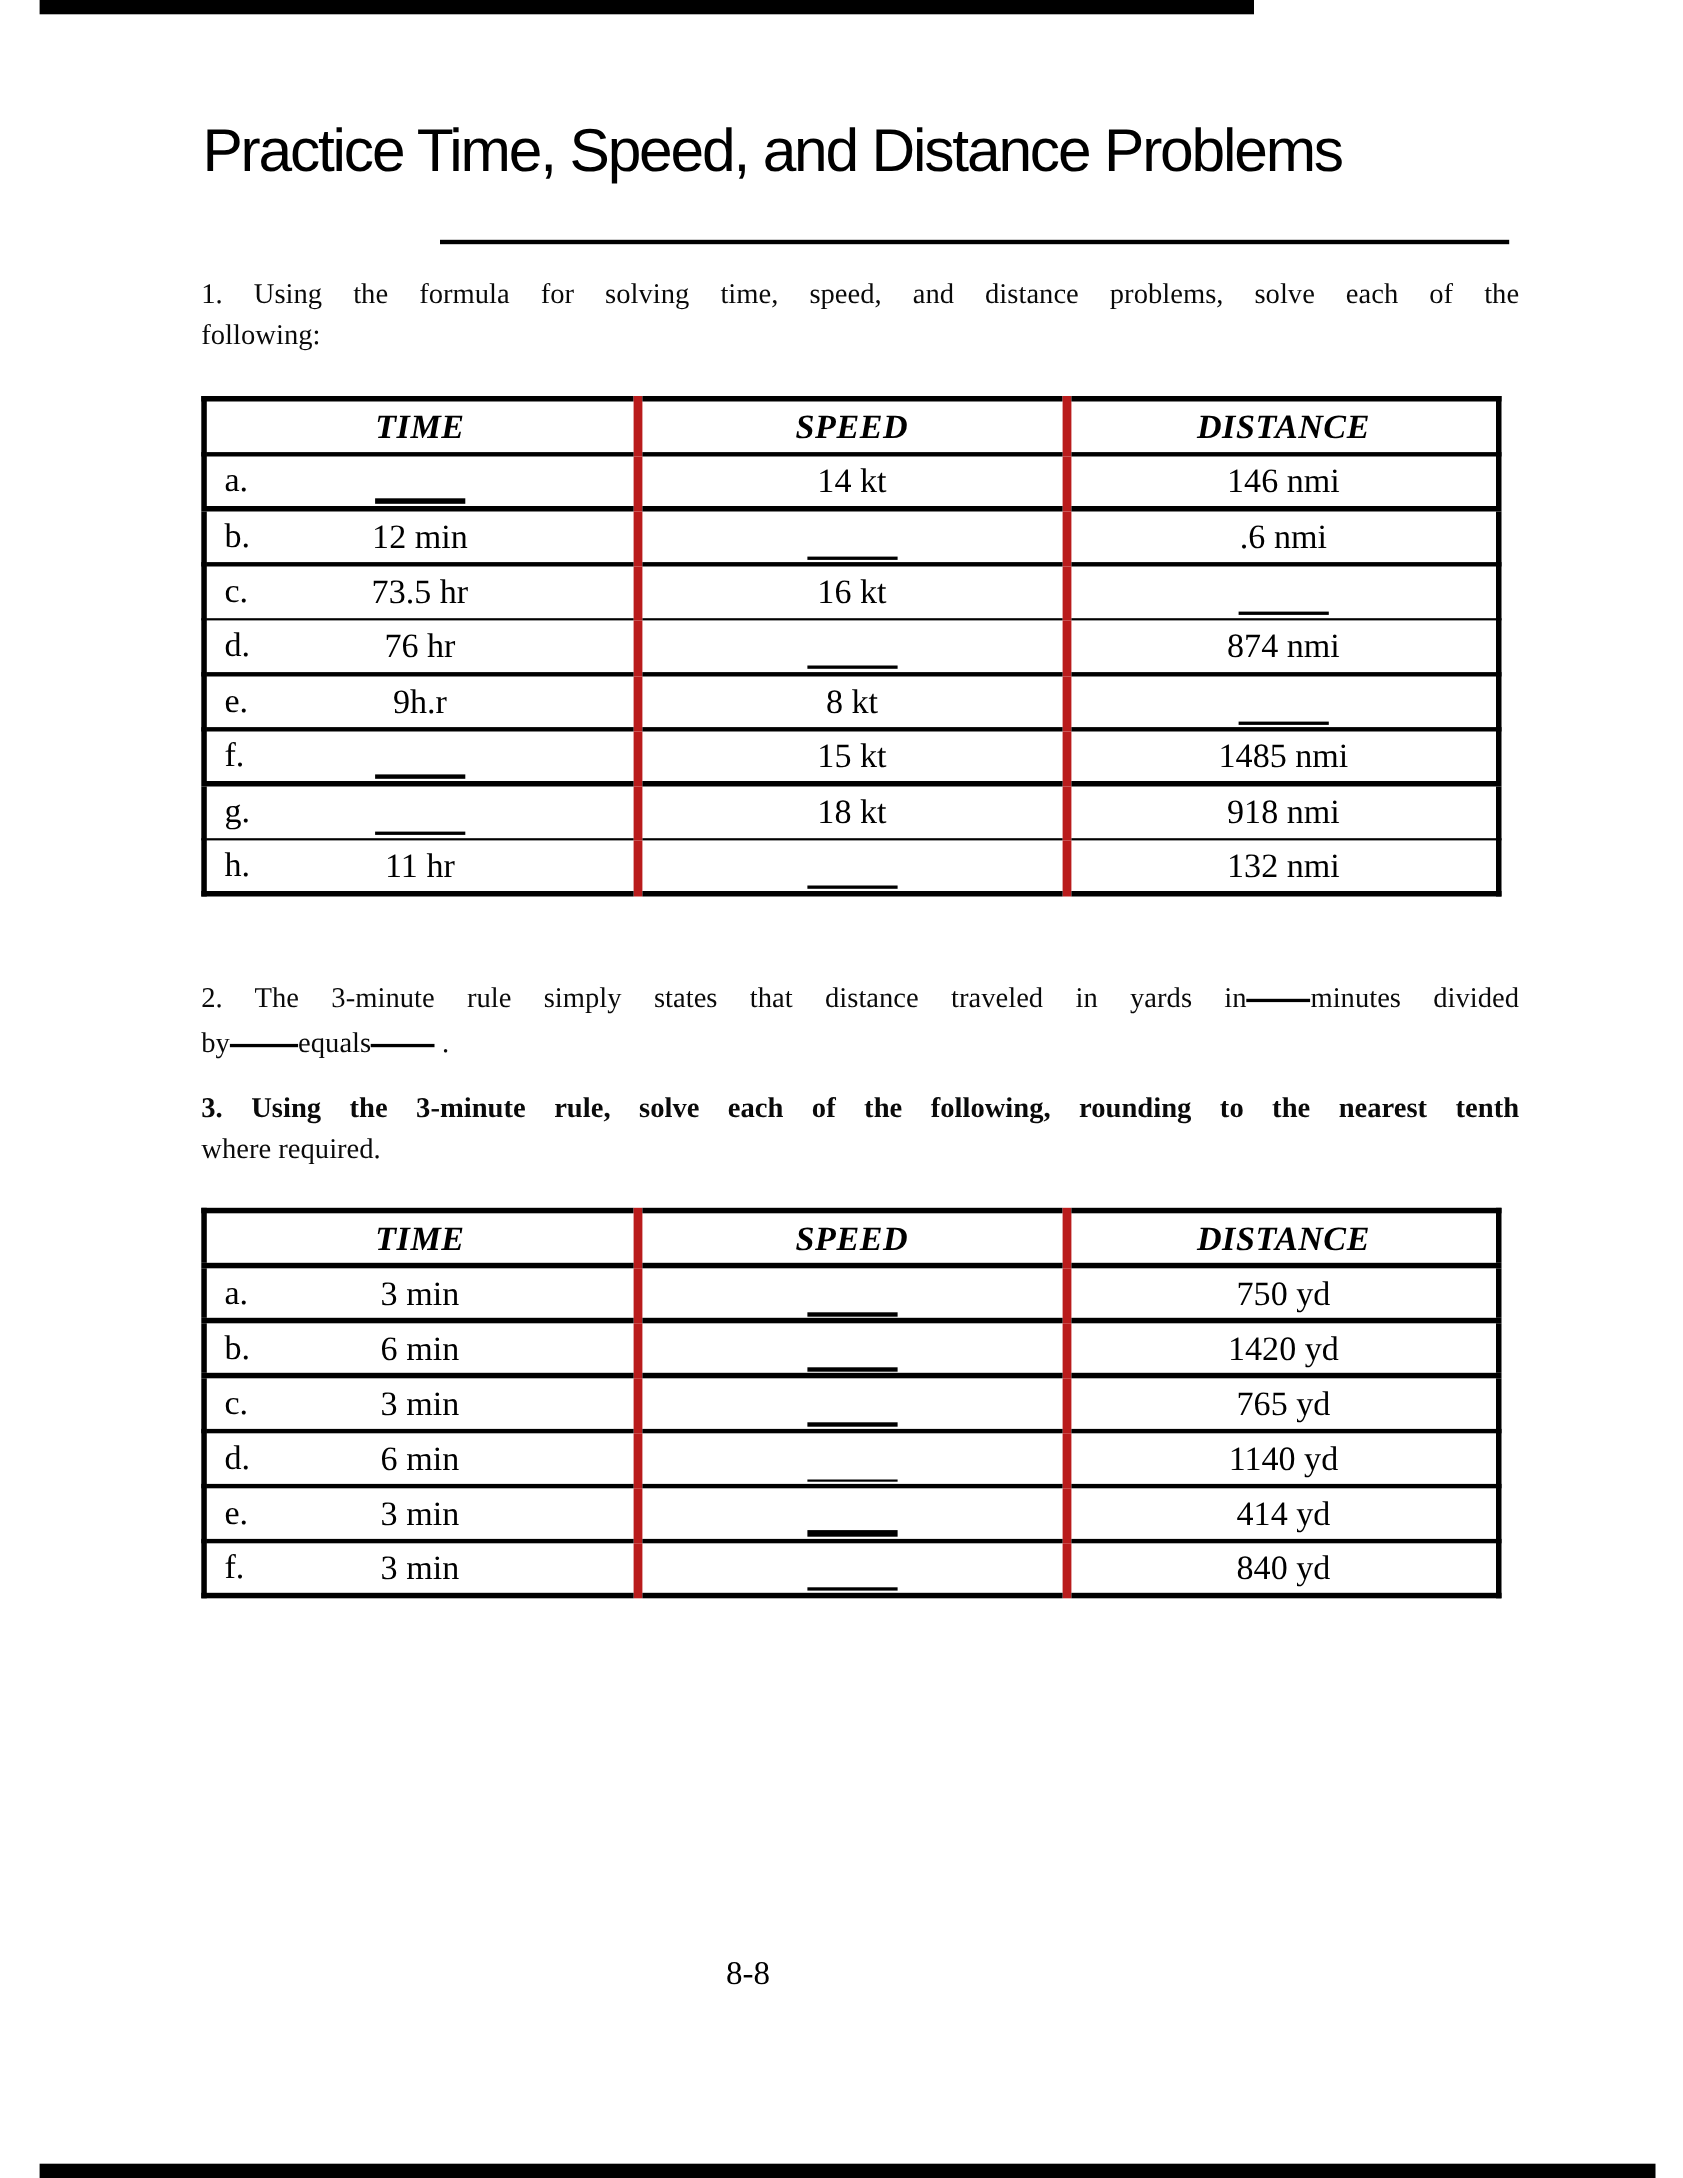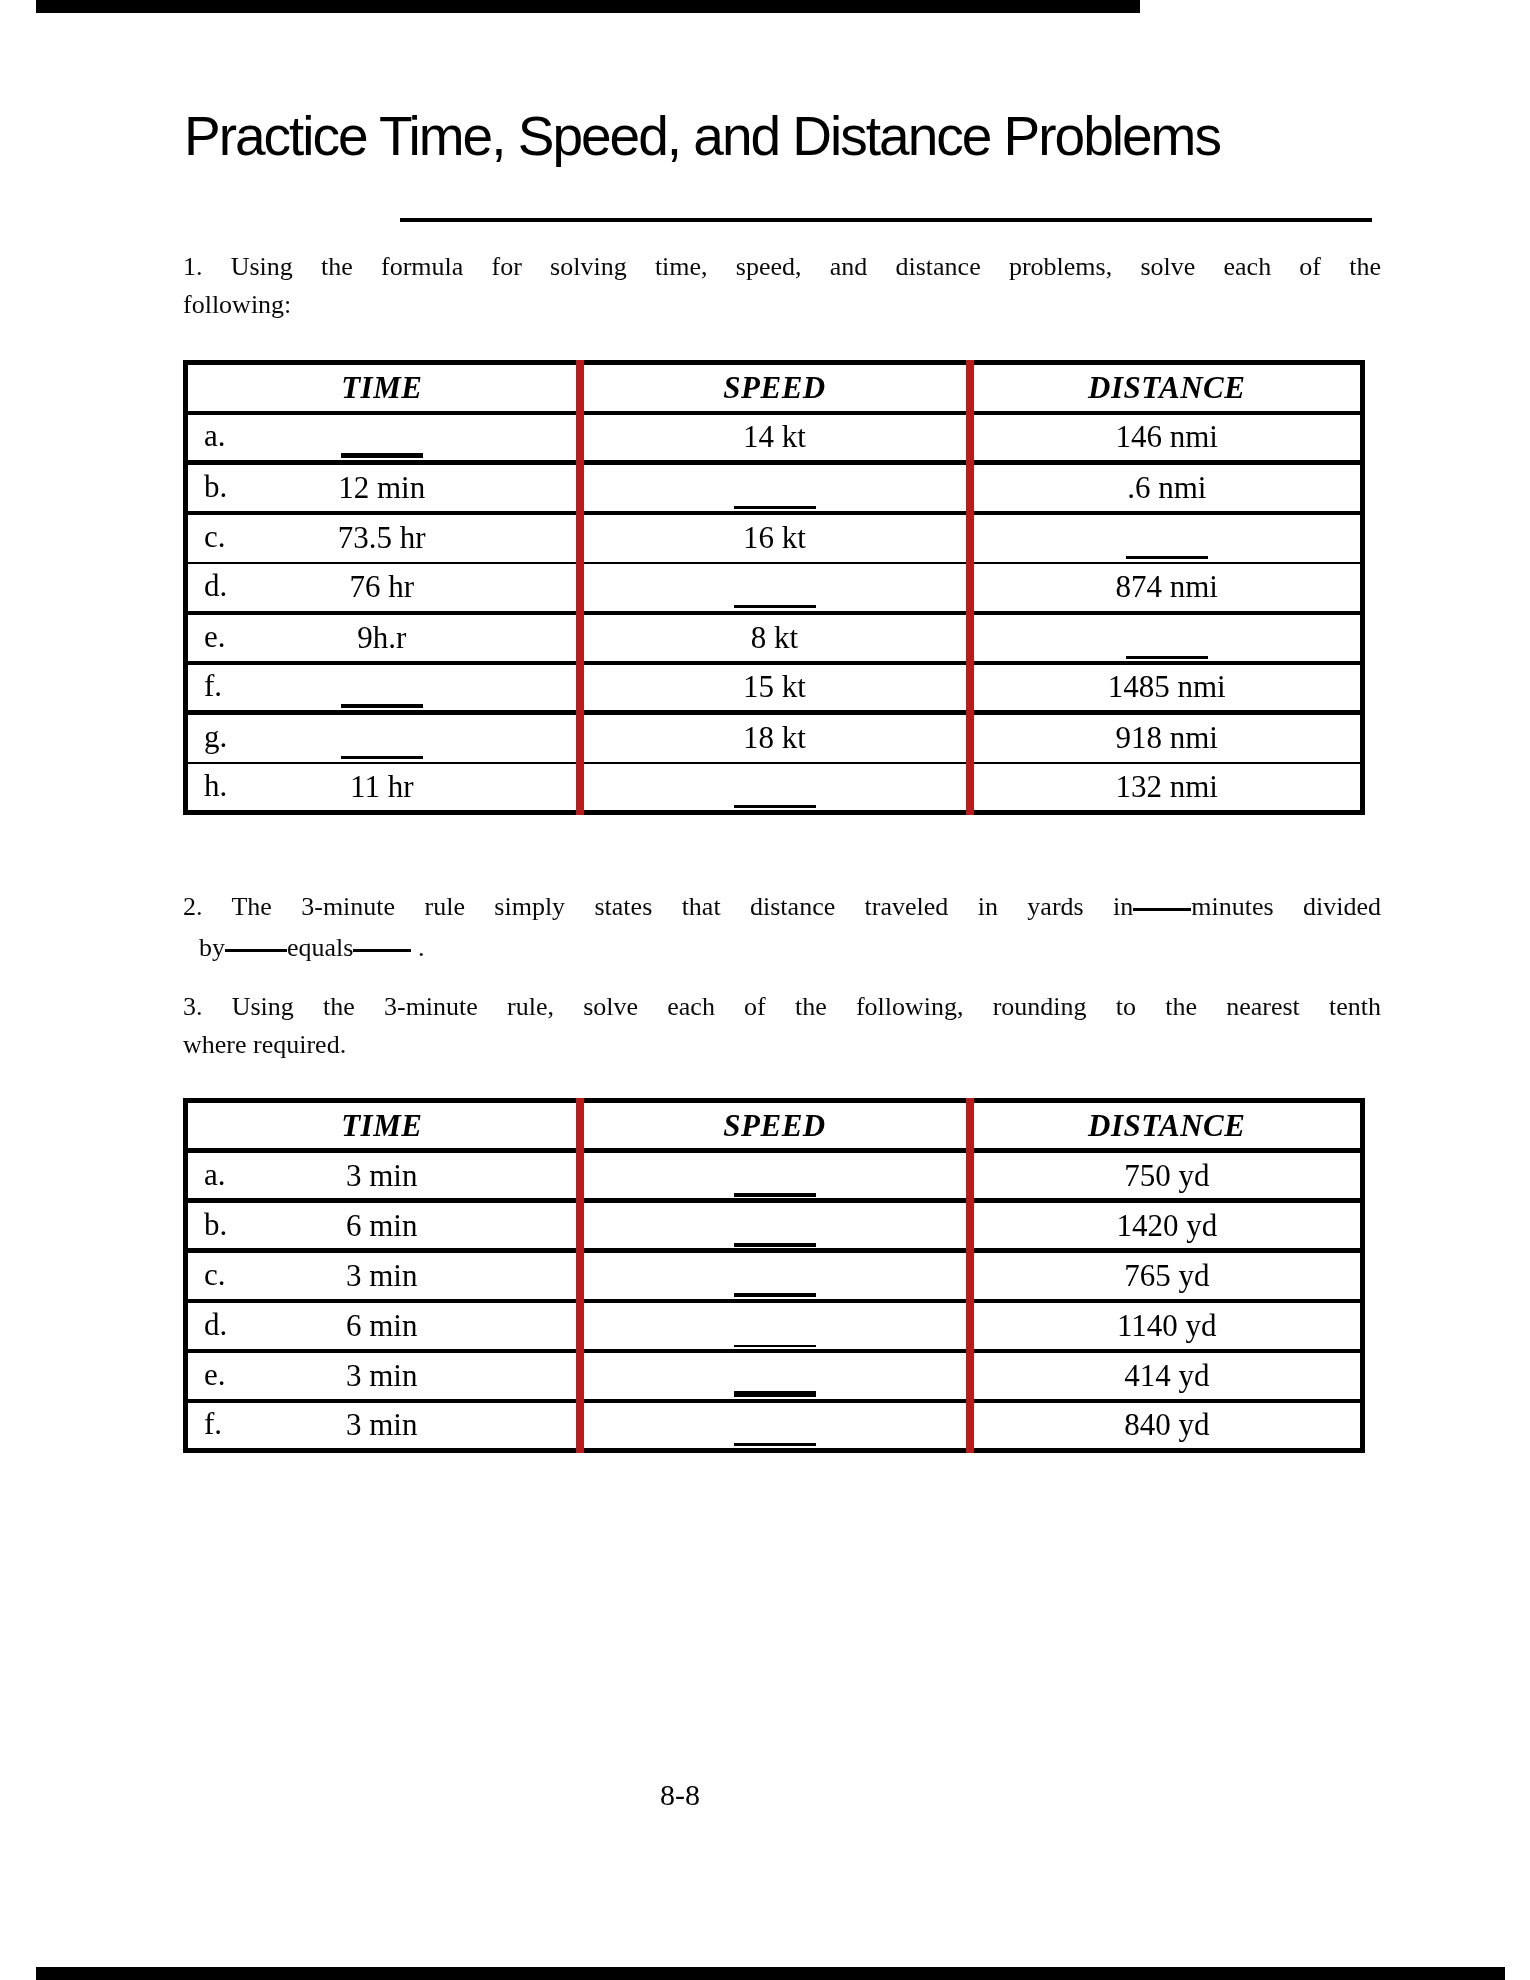--- a/index.html
+++ b/index.html
@@ -21,22 +21,22 @@
   .title-rule { position:absolute; left:400px; top:218px; width:972px; height:4px; background:#000; }
 
   .para {
     position:absolute; left:183px; width:1198px;
     font-size:26px; line-height:38px; color:#0a0a0a;
   }
   .jfull { text-align:justify; text-align-last:justify; }
   #q1-line1 { top:248px; }
   #q1-line2 { top:286px; }
   #q2-line1 { top:888px; }
-  #q2-line2 { top:929px;margin-left:16px; }
-  #q3-line1 { top:988px; }
+  #q2-line2 { top:929px; }
+  #q3-line1 { top:988px;font-weight:bold; }
   #q3-line2 { top:1026px; }
 
   table.ws {
     position:absolute; left:183px; width:1177px;
     border-collapse:collapse; border:5px solid #000;
     table-layout:fixed; font-size:31px;
   }
   #table1 { top:360px; }
   #table2 { top:1098px; }
   col.c-time { width:394px; } col.c-speed { width:390px; } col.c-dist { width:393px; }

